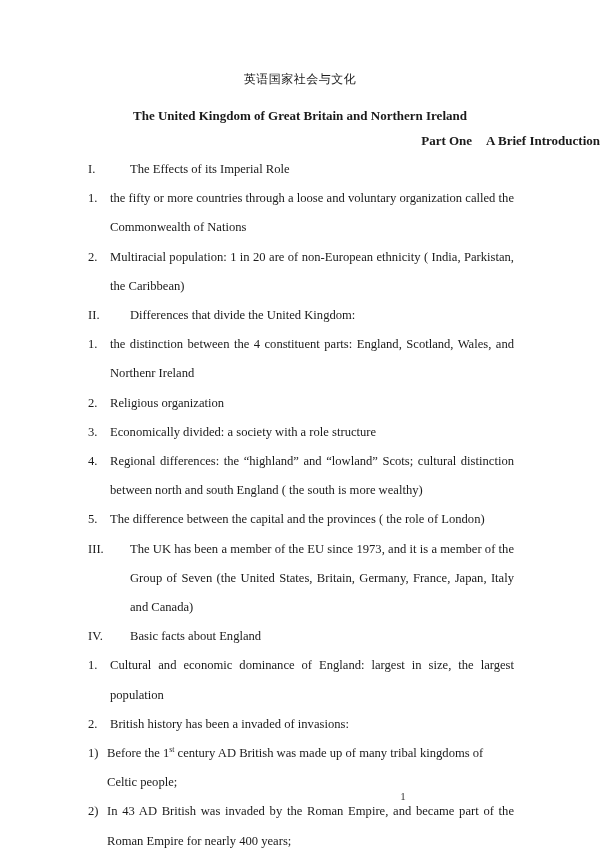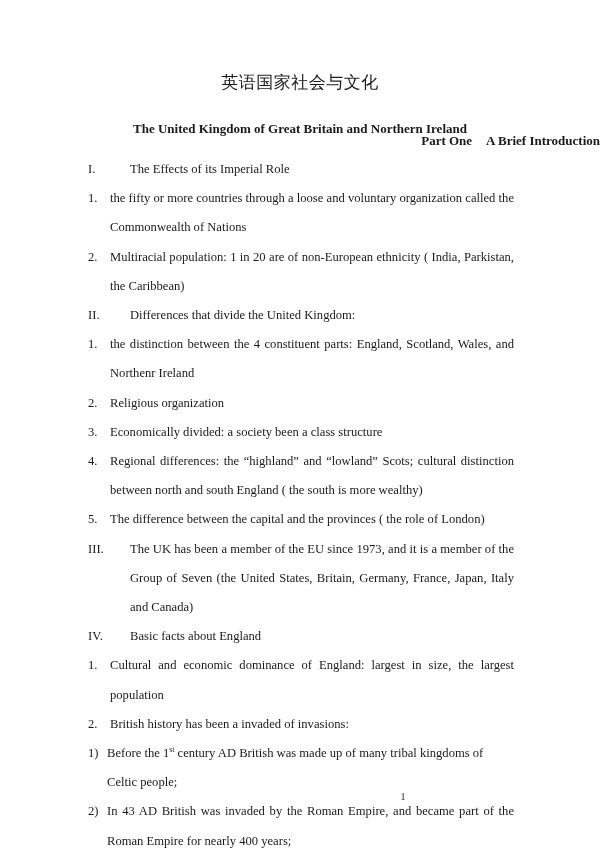--- a/index.html
+++ b/index.html
@@ -26,36 +26,35 @@
     background: #fff;
   }
 
   
   .cn-title {
     position: absolute;
     left: 0;
     top: 72px;
     width: 600px;
     text-align: center;
-    font-size: 17px;
+    font-size: 12px;
     font-weight: 400;
     letter-spacing: 0.5px;
     line-height: 1.2;
     font-family: "DejaVu Sans", "Liberation Sans", sans-serif;
   }
   .en-title {
     position: absolute;
     left: 0;
     top: 108px;
     width: 600px;
     text-align: center;
     font-size: 13px;
     font-weight: bold;
     line-height: 1.3;
-    margin-top: 13px;
   }
   .part-title {
     position: absolute;
     left: 0;
     top: 133px;
     width: 600px;
     text-align: right;
     font-size: 13px;
     font-weight: bold;
     line-height: 1.3;
@@ -178,21 +177,21 @@
 
     <div class="line-block arabic">
       <span class="marker">1.</span><span>the distinction between the 4 constituent parts: England, Scotland, Wales, and Northenr Ireland</span>
     </div>
 
     <div class="line-block arabic no-justify">
       <span class="marker">2.</span><span>Religious organization</span>
     </div>
 
     <div class="line-block arabic no-justify">
-      <span class="marker">3.</span><span>Economically divided: a society been a class structure</span>
+      <span class="marker">3.</span><span>Economically divided: a society with a role structure</span>
     </div>
 
     <div class="line-block arabic">
       <span class="marker">4.</span><span>Regional differences: the “highland” and “lowland” Scots; cultural distinction between north and south England ( the south is more wealthy)</span>
     </div>
 
     <div class="line-block arabic no-justify">
       <span class="marker">5.</span><span>The difference between the capital and the provinces ( the role of London)</span>
     </div>
 

